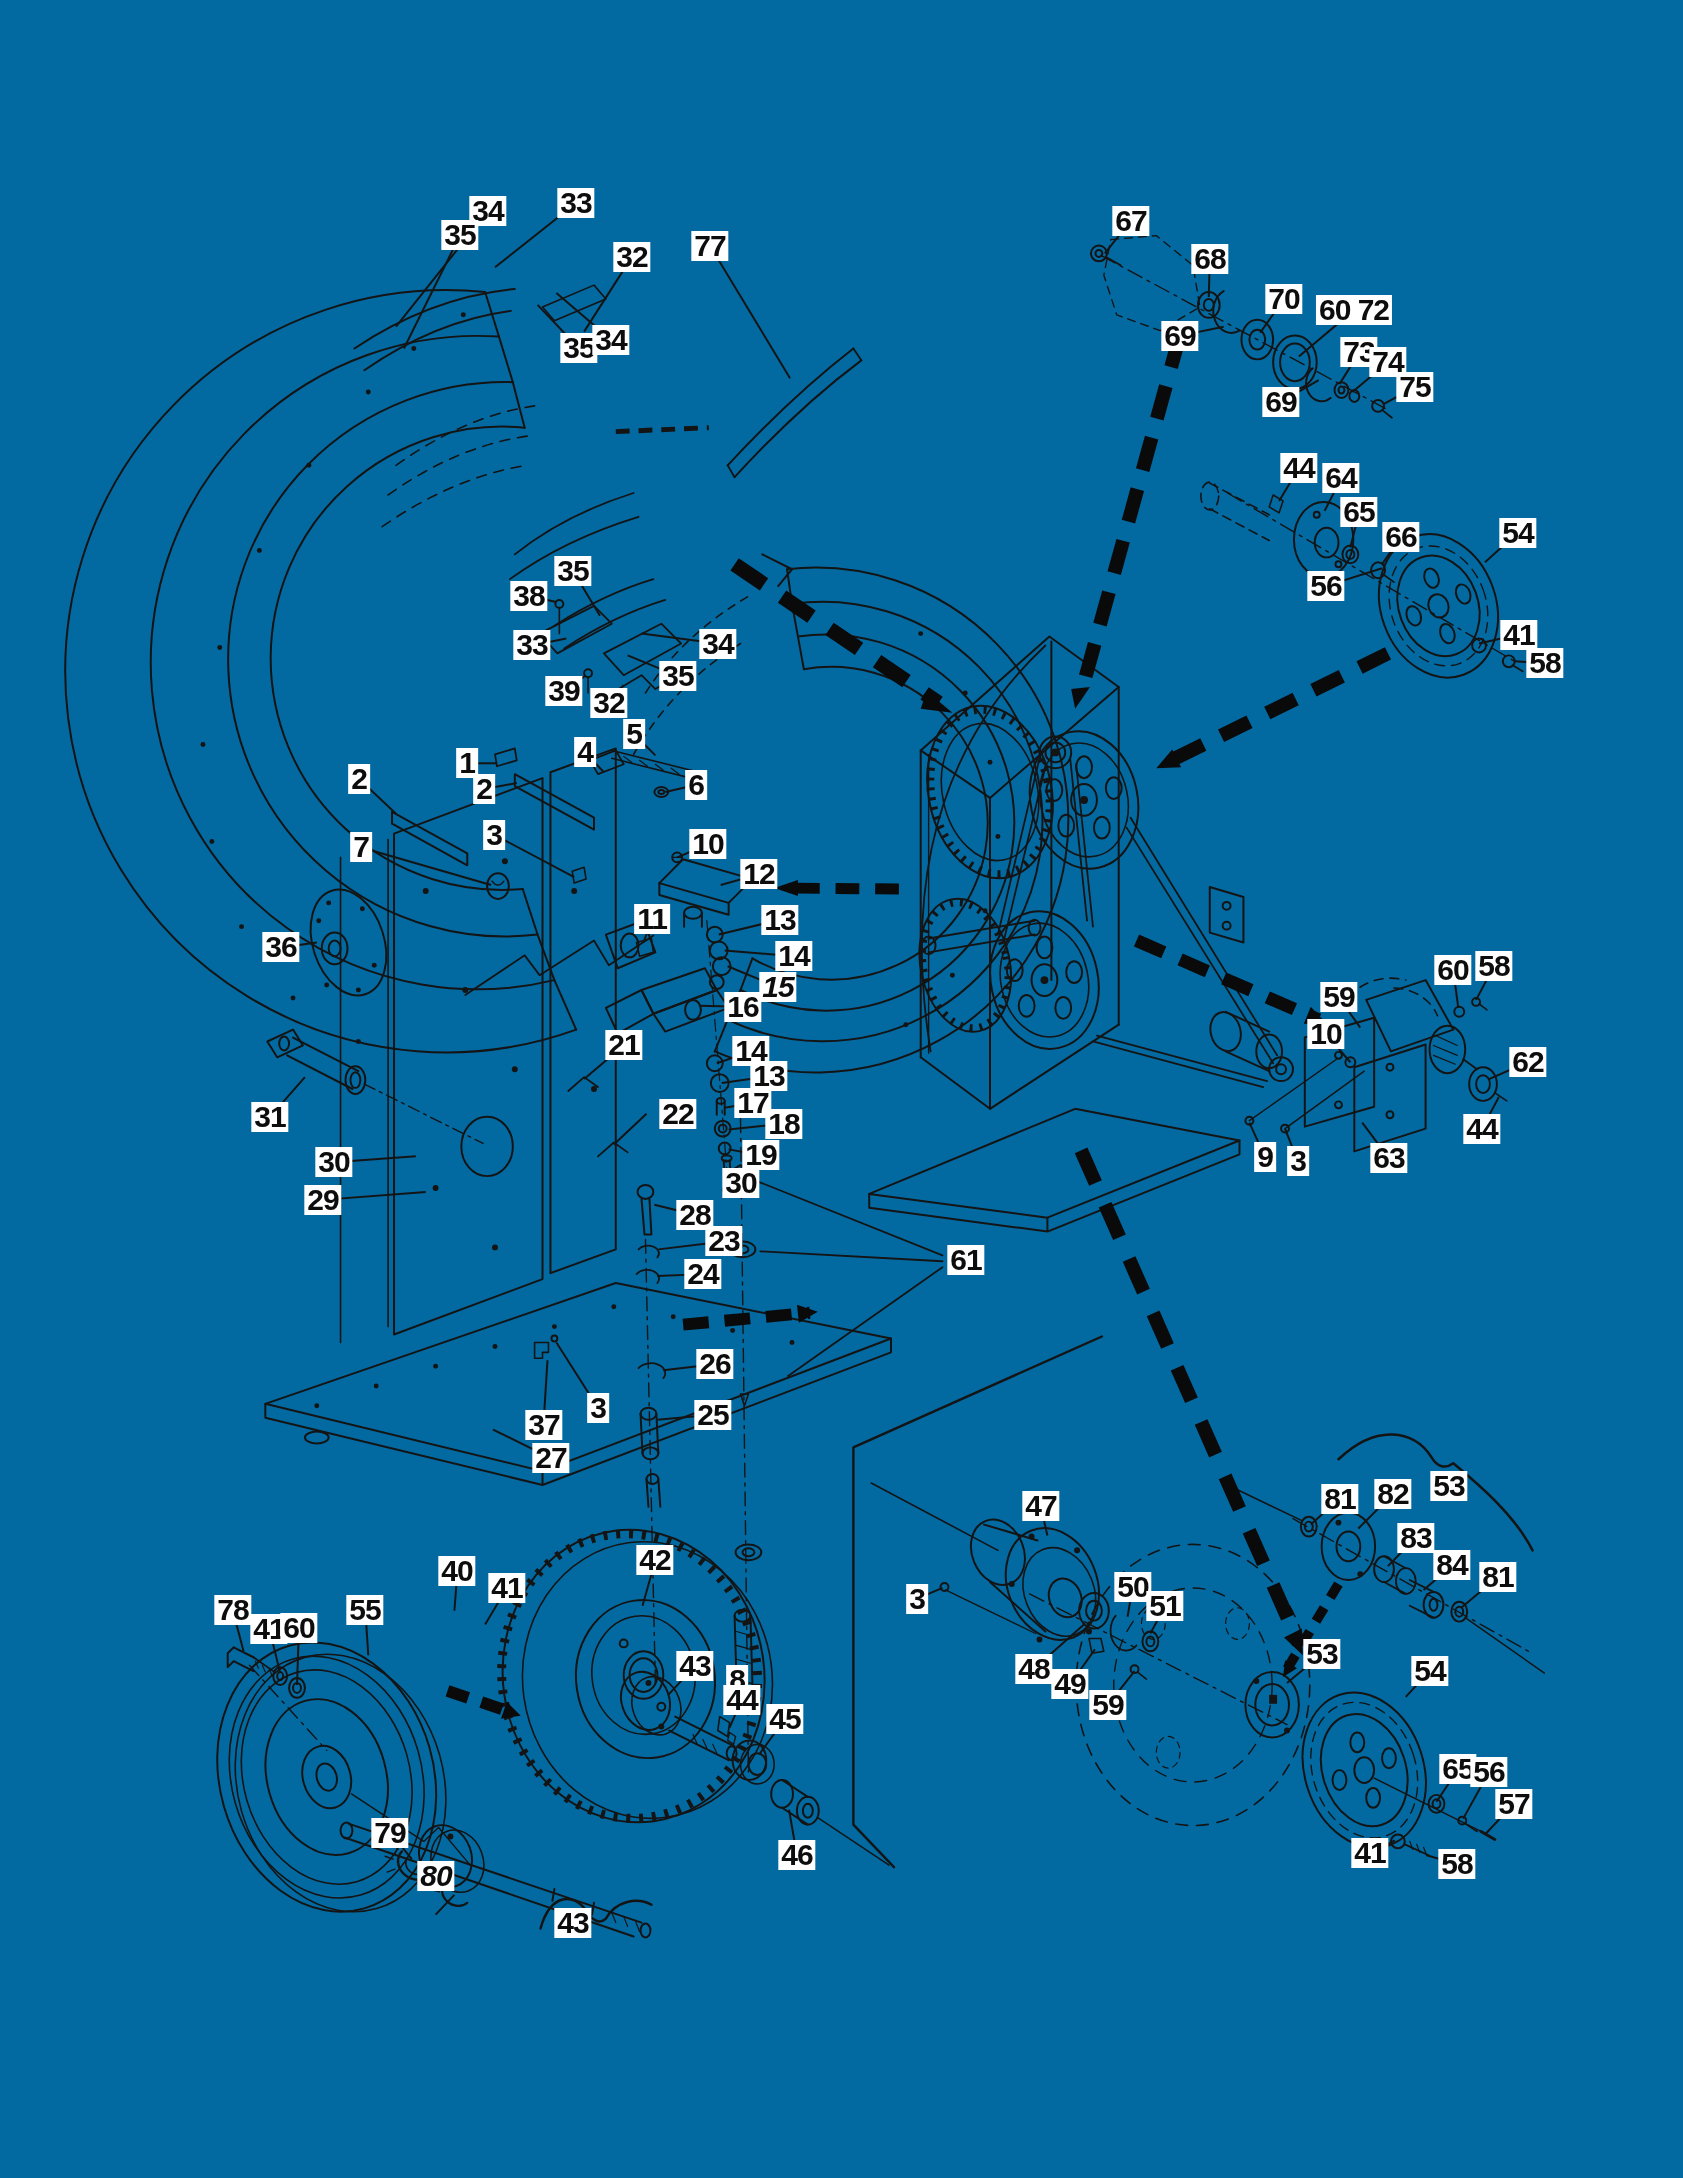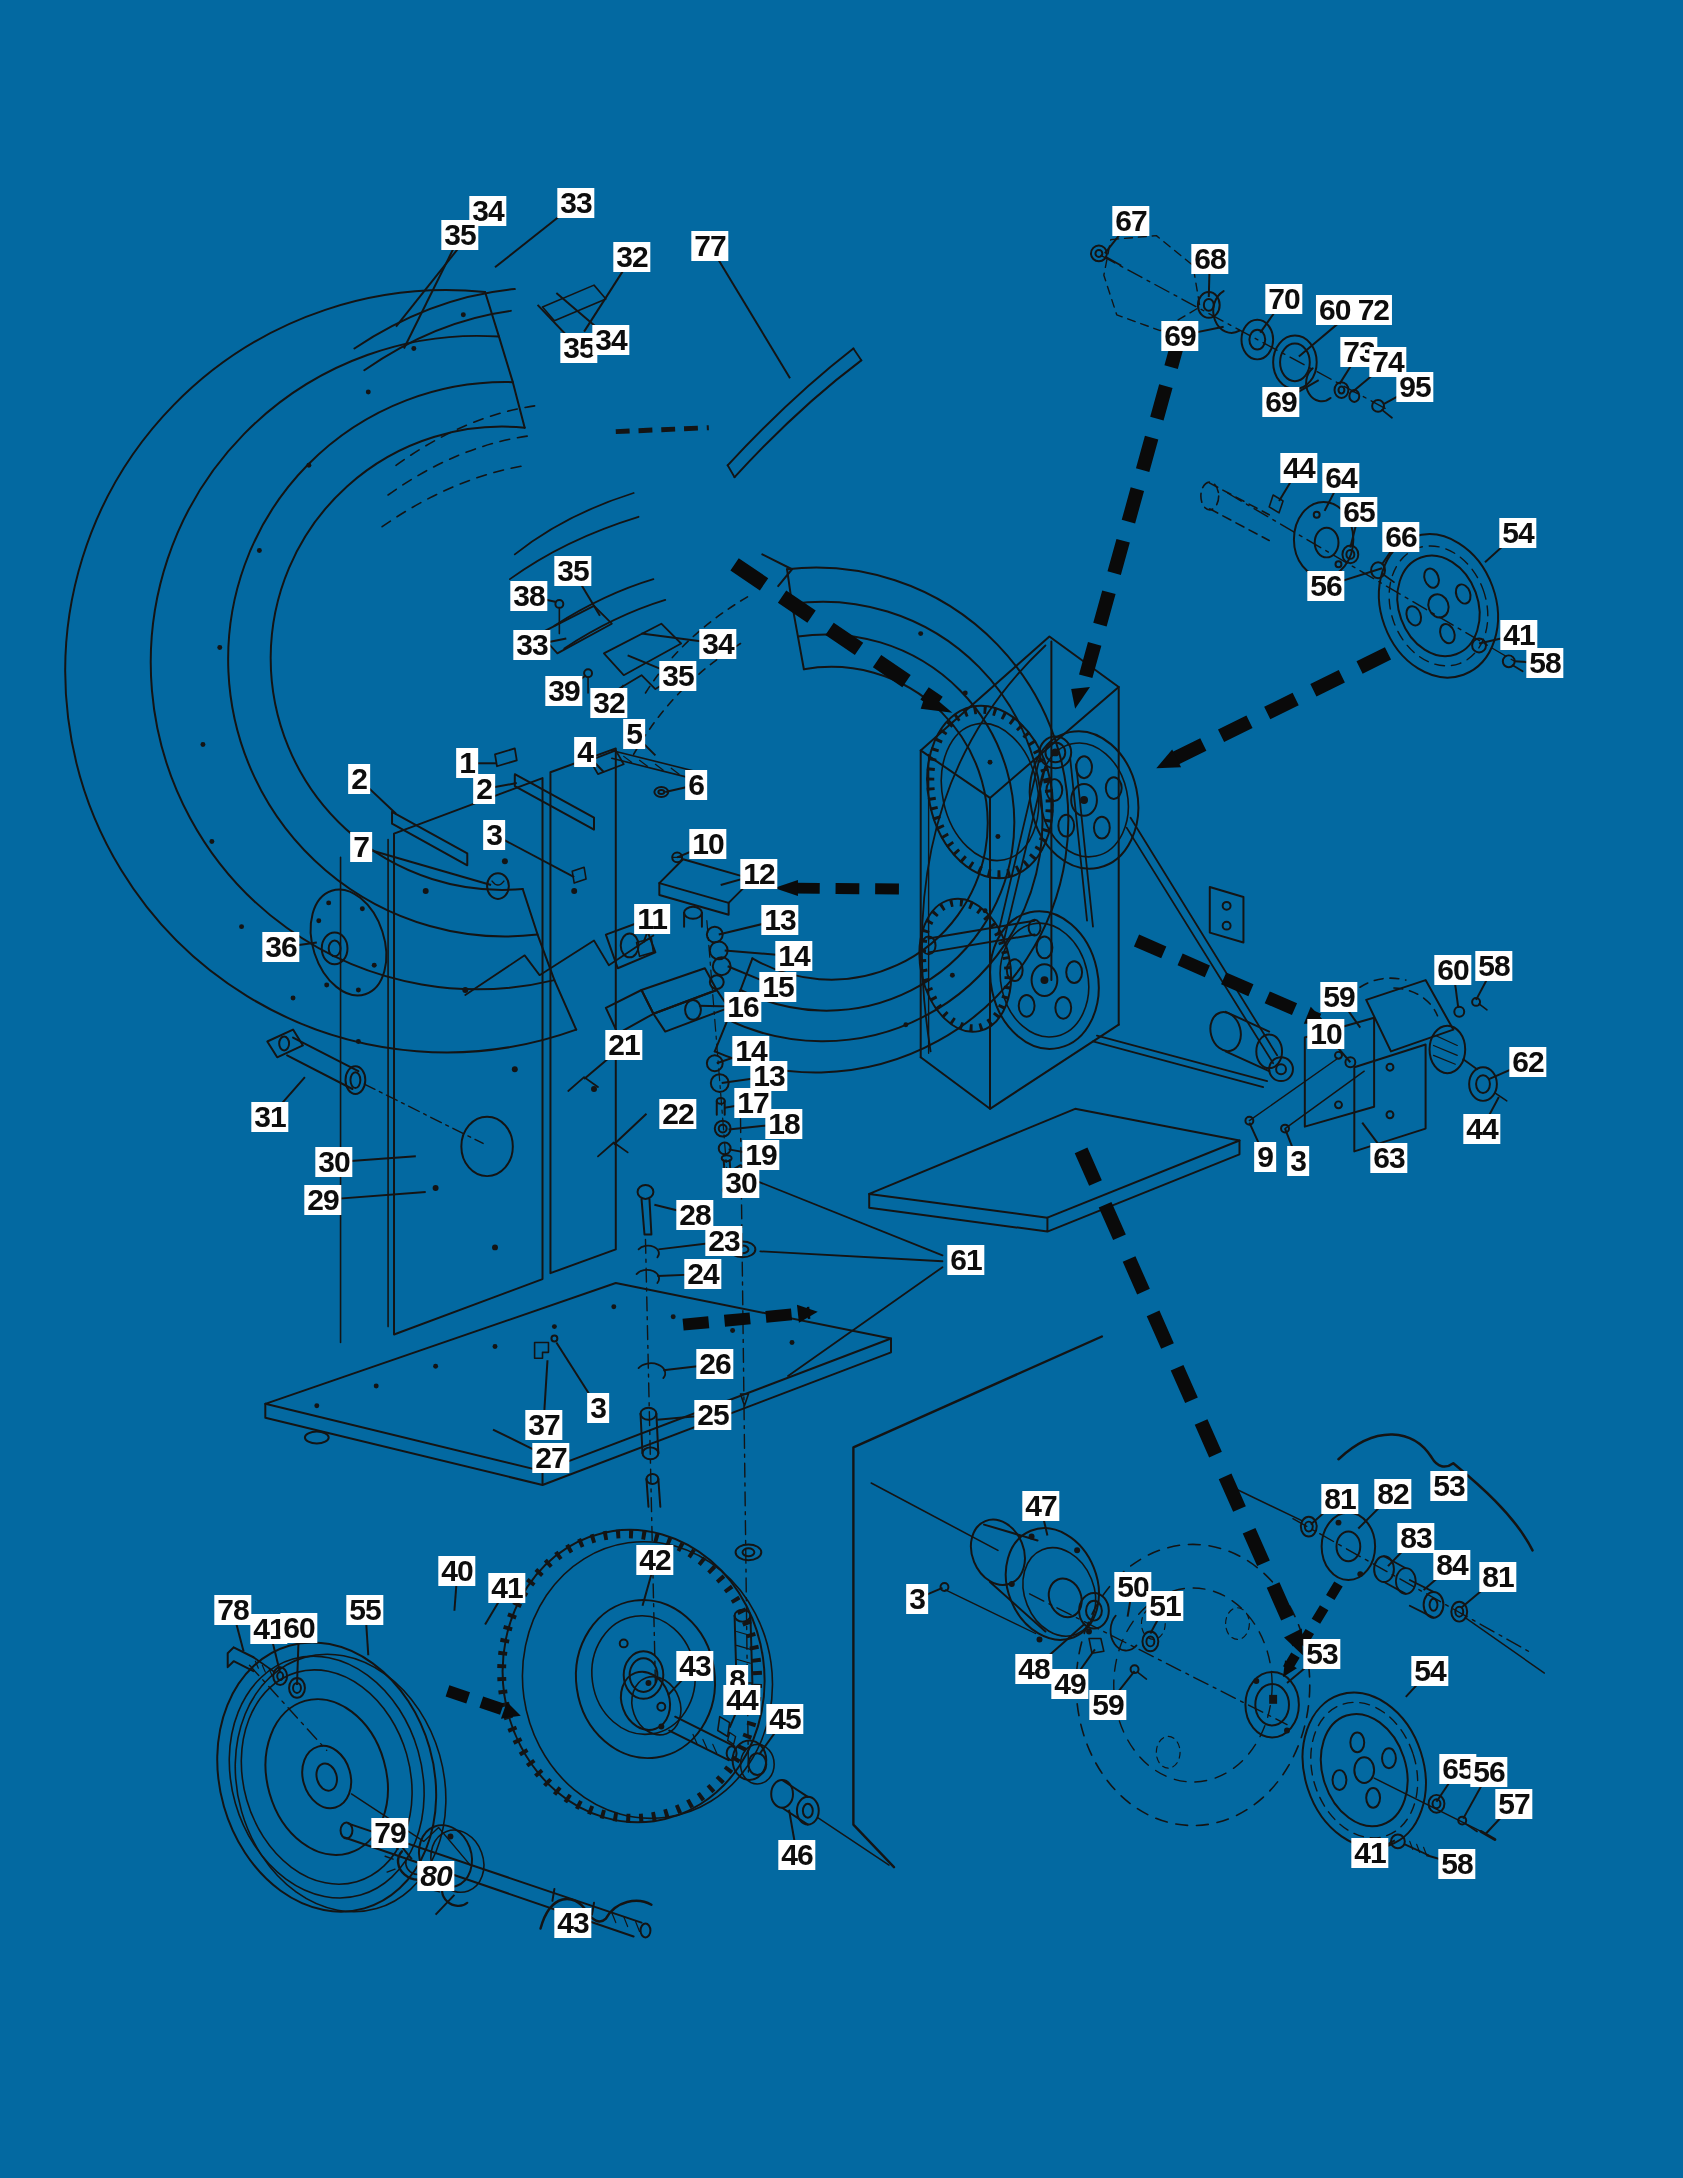--- a/index.html
+++ b/index.html
@@ -617,21 +617,21 @@
       <div class="callout" style="left: 678px; top: 676px;">35</div>
       <div class="callout" style="left: 564px; top: 691px;">39</div>
       <div class="callout" style="left: 609px; top: 703px;">32</div>
       <div class="callout" style="left: 1131px; top: 221px;">67</div>
       <div class="callout" style="left: 1210px; top: 259px;">68</div>
       <div class="callout" style="left: 1284px; top: 299px;">70</div>
       <div class="callout" style="left: 1354px; top: 310px;">60 72</div>
       <div class="callout" style="left: 1180px; top: 336px;">69</div>
       <div class="callout" style="left: 1359px; top: 352px;">73</div>
       <div class="callout" style="left: 1388px; top: 362px;">74</div>
-      <div class="callout" style="left: 1415px; top: 387px;">95</div>
+      <div class="callout" style="left: 1415px; top: 387px;">75</div>
       <div class="callout" style="left: 1281px; top: 402px;">69</div>
       <div class="callout" style="left: 1299px; top: 468px;">44</div>
       <div class="callout" style="left: 1341px; top: 478px;">64</div>
       <div class="callout" style="left: 1359px; top: 512px;">65</div>
       <div class="callout" style="left: 1401px; top: 537px;">66</div>
       <div class="callout" style="left: 1518px; top: 533px;">54</div>
       <div class="callout" style="left: 1326px; top: 586px;">56</div>
       <div class="callout" style="left: 1519px; top: 635px;">41</div>
       <div class="callout" style="left: 1545px; top: 663px;">58</div>
       <div class="callout" style="left: 634px; top: 734px;">5</div>
@@ -640,21 +640,21 @@
       <div class="callout" style="left: 484px; top: 789px;">2</div>
       <div class="callout" style="left: 696px; top: 785px;">6</div>
       <div class="callout" style="left: 359px; top: 779px;">2</div>
       <div class="callout" style="left: 494px; top: 835px;">3</div>
       <div class="callout" style="left: 361px; top: 847px;">7</div>
       <div class="callout" style="left: 708px; top: 844px;">10</div>
       <div class="callout" style="left: 759px; top: 874px;">12</div>
       <div class="callout" style="left: 652px; top: 919px;">11</div>
       <div class="callout" style="left: 780px; top: 920px;">13</div>
       <div class="callout" style="left: 794px; top: 956px;">14</div>
-      <div class="callout" style="left: 778px; top: 987px;">15</div>
+      <div class="callout" style="left: 778px; top: 987px; font-style: italic;">15</div>
       <div class="callout" style="left: 743px; top: 1007px;">16</div>
       <div class="callout" style="left: 624px; top: 1045px;">21</div>
       <div class="callout" style="left: 751px; top: 1051px;">14</div>
       <div class="callout" style="left: 769px; top: 1076px;">13</div>
       <div class="callout" style="left: 753px; top: 1103px;">17</div>
       <div class="callout" style="left: 678px; top: 1114px;">22</div>
       <div class="callout" style="left: 784px; top: 1124px;">18</div>
       <div class="callout" style="left: 761px; top: 1155px;">19</div>
       <div class="callout" style="left: 741px; top: 1183px;">30</div>
       <div class="callout" style="left: 281px; top: 947px;">36</div>

